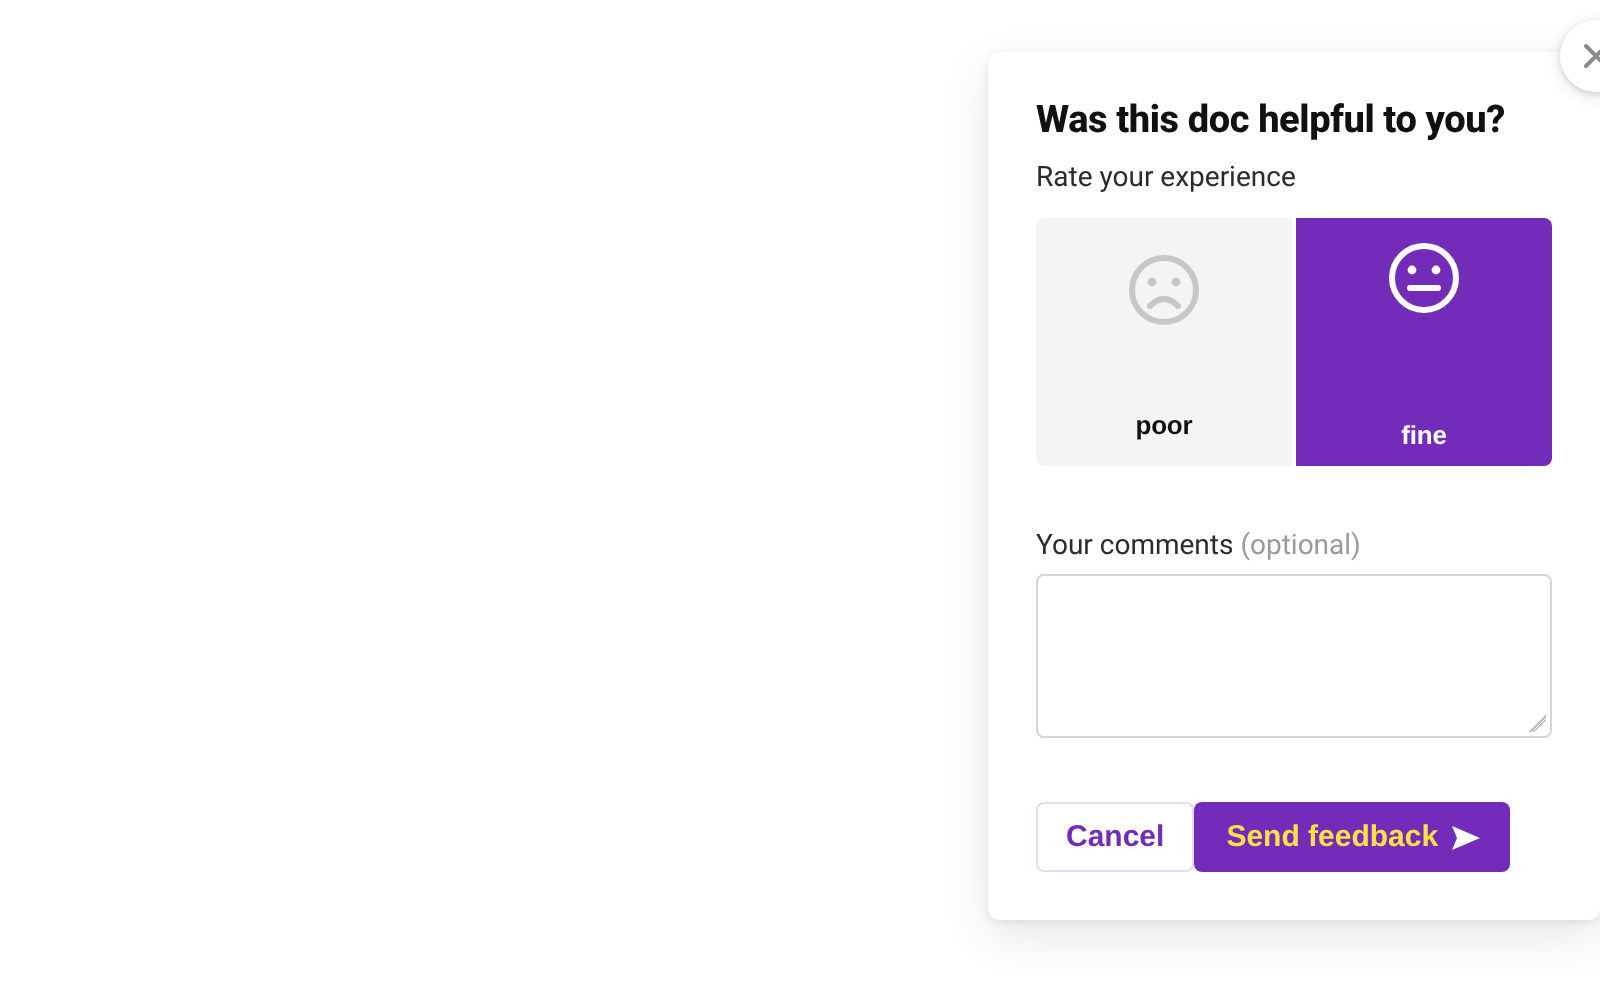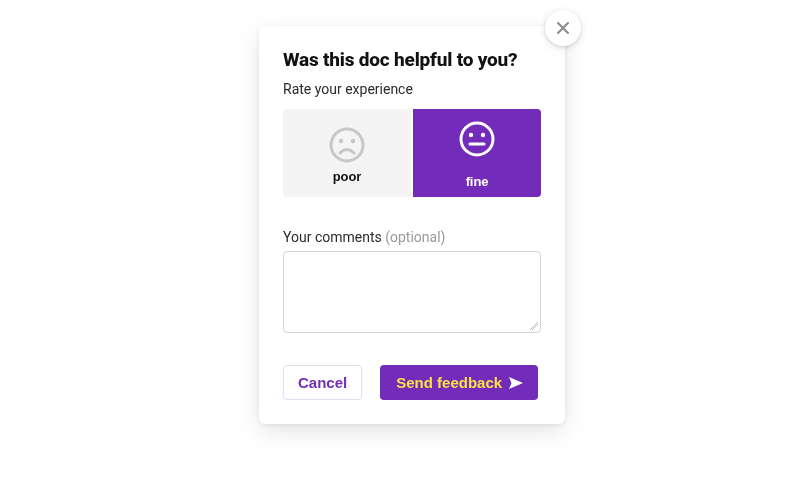--- a/index.html
+++ b/index.html
@@ -1,17 +1,17 @@
 <!DOCTYPE html>
 <html><head>
 <meta charset="utf-8">
 <style>
   * { box-sizing: border-box; margin: 0; padding: 0; }
   html, body { width: 800px; height: 504px; font-family: -apple-system, BlinkMacSystemFont, "Segoe UI", Roboto, Helvetica, Arial, sans-serif; background: #fff; }
-  .stage { width: 800px; height: 504px; position: relative; display: flex; align-items: flex-start; justify-content: center; padding-left: 24px; }
+  .stage { width: 800px; height: 504px; position: relative; display: flex; align-items: flex-start; justify-content: flex-end; padding-left: 24px; }
   .modal {
     position: relative;
     width: 306px;
     margin-top: 26px;
     background: #fff;
     border-radius: 6px;
     box-shadow: 0 8px 24px rgba(0,0,0,0.10), 0 1px 4px rgba(0,0,0,0.08);
     padding: 22px 24px 24px 24px;
   }
   .close-btn {
@@ -51,20 +51,21 @@
   .rating-opt {
     flex: 1 1 0;
     background: #f4f4f4;
     display: flex;
     flex-direction: column;
     align-items: center;
     justify-content: center;
     padding: 10px 0 8px 0;
     cursor: pointer;
     border: none;
+    gap: 36px;
   }
   .rating-opt.selected { background: #732cba; }
   .rating-opt .face { display: block; }
   .rating-opt .lbl {
     margin-top: 4px;
     font-size: 13px;
     font-weight: 800;
     color: #111;
     letter-spacing: -0.1px;
   }
@@ -86,21 +87,20 @@
     font-size: 14px;
     position: relative;
     background:
       linear-gradient(135deg, transparent 0 8px, #bdbdbd 8px 9px, transparent 9px 100%) no-repeat right 2px bottom 2px / 10px 10px,
       linear-gradient(135deg, transparent 0 5px, #bdbdbd 5px 6px, transparent 6px 100%) no-repeat right 2px bottom 2px / 7px 7px,
       #fff;
   }
   .actions {
     margin-top: 28px;
     display: flex;
-    gap: 18px;
     align-items: center;
   }
   .btn-cancel {
     border: 1px solid #e6d9f3;
     background: #fff;
     color: #732cba;
     font-size: 15px;
     font-weight: 600;
     padding: 8px 14px;
     border-radius: 4px;

